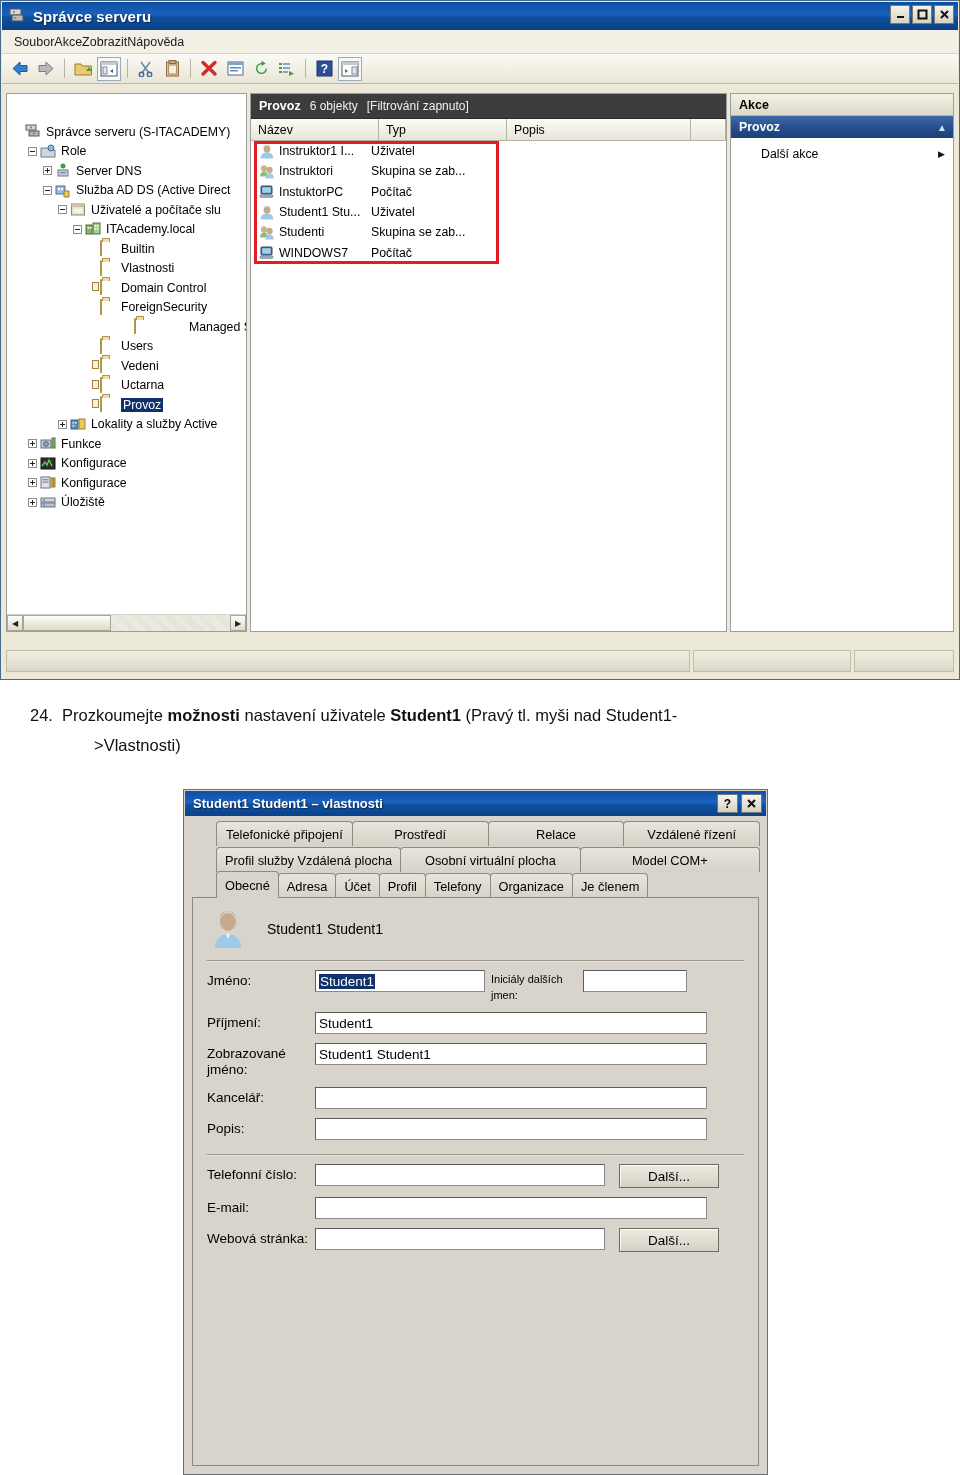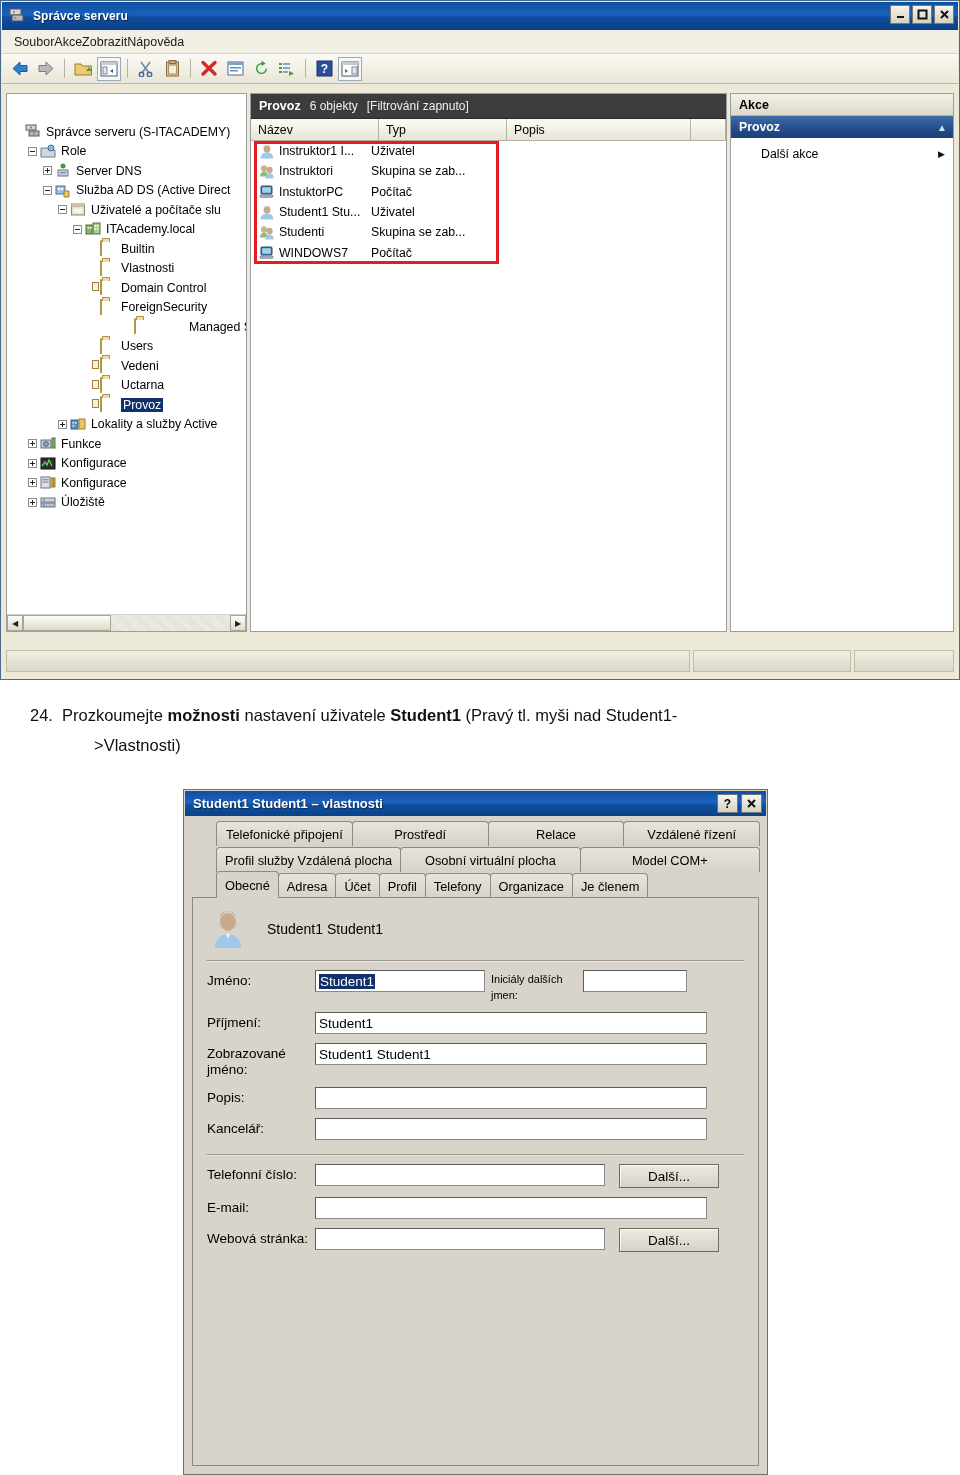--- a/index.html
+++ b/index.html
@@ -24,21 +24,21 @@
   
   #sm-titlebar{
     position:absolute; left:1px; top:1px; right:1px; height:28px;
     background:linear-gradient(to bottom,#0d4ea0 0%,#1b62bd 45%,#0f4e9e 55%,#0a3f86 100%);
     display:flex; align-items:center;
   }
   #sm-titlebar .ticon{
     width:18px;height:18px;margin-left:6px;margin-right:7px;position:relative;flex:0 0 auto;
   }
   #sm-title-text{
-    color:#fff; font-weight:bold; font-size:12px; letter-spacing:.1px;
+    color:#fff; font-weight:bold; font-size:15px; letter-spacing:.1px;
     text-shadow:1px 1px 1px rgba(0,0,0,.45);
     white-space:nowrap;
   }
   #sm-winbtns{ position:absolute; right:4px; top:3px; display:flex; gap:2px; }
   .winbtn{
     width:20px;height:19px;
     background:linear-gradient(to bottom,#f4f3ee,#d6d2c2);
     border:1px solid #7a7a6a;
     display:flex;align-items:center;justify-content:center;
     font-size:11px;color:#000;font-family:"Liberation Sans",sans-serif;
@@ -803,27 +803,27 @@
             <span>Student1</span>
           </div>
         </div>
         <div class="frow">
           <div class="flabel">Zobrazované jméno:</div>
           <div class="fin" style="width: 392px;">
             <span>Student1 Student1</span>
           </div>
         </div>
         <div class="frow">
-          <div class="flabel">Popis:</div>
+          <div class="flabel">Kancelář:</div>
           <div class="fin" style="width: 392px;">
             <span></span>
           </div>
         </div>
         <div class="frow">
-          <div class="flabel">Kancelář:</div>
+          <div class="flabel">Popis:</div>
           <div class="fin" style="width: 392px;">
             <span></span>
           </div>
         </div>
       </div>
     <div id="div2" style="margin-top:14px"></div>
     <div id="fields2">
         <div class="frow">
           <div class="flabel">Telefonní číslo:</div>
           <div class="fin" style="width: 290px;">

